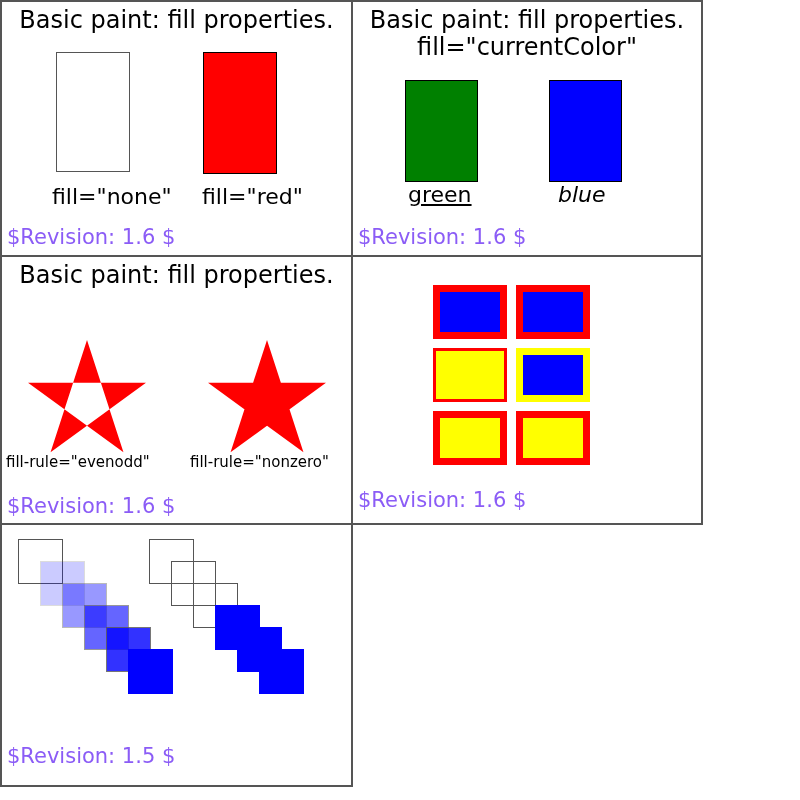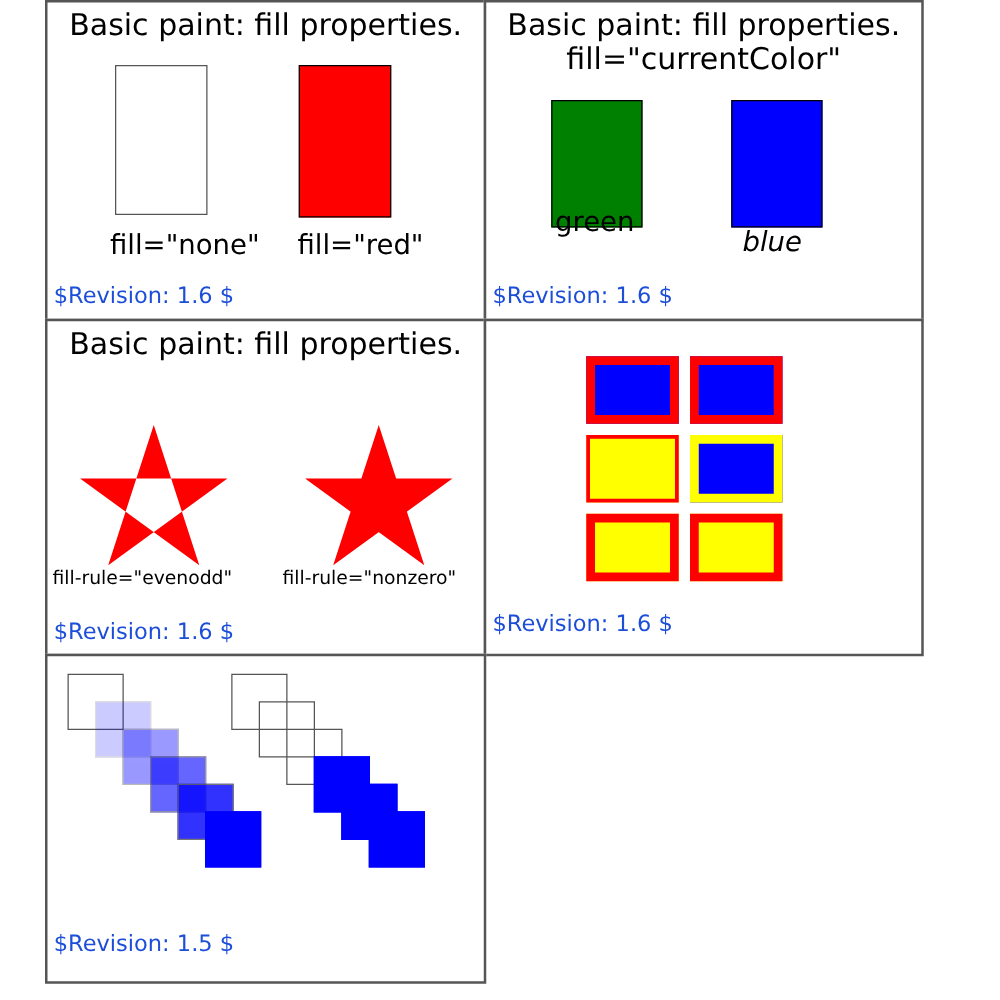--- a/index.html
+++ b/index.html
@@ -20,21 +20,20 @@
     top: 0;
     width: 800px;
     height: 800px;
   }
   .panel {
     position: absolute;
     background: #ffffff;
     border: 2px solid #555555;
     box-sizing: border-box;
     overflow: hidden;
-    margin-left: 36px;
   }
   .panel-a { left: 0px;   top: 0px;   width: 353px; height: 257px; }
   .panel-b { left: 351px; top: 0px;   width: 352px; height: 257px; }
   .panel-c { left: 0px;   top: 255px; width: 353px; height: 270px; }
   .panel-d { left: 351px; top: 255px; width: 352px; height: 270px; }
   .panel-e { left: 0px;   top: 523px; width: 353px; height: 264px; }
 
   .title {
     position: absolute;
     left: 0;
@@ -65,23 +64,23 @@
   }
   .caption-small {
     position: absolute;
     font-size: 15px;
     line-height: 20px;
     color: #000000;
     white-space: nowrap;
   }
   .revision {
     position: absolute;
-    font-size: 18px;
+    font-size: 21px;
     line-height: 26px;
-    color: #1d4ed8;
+    color: #8b5cf6;
     white-space: nowrap;
   }
   .rect {
     position: absolute;
     box-sizing: border-box;
   }
   svg { display: block; }
 </style>
 </head>
 <body>
@@ -100,21 +99,21 @@
     <div class="revision" style="left:5px; top:222px;">$Revision: 1.6 $</div>
   </div>
 
   <div class="panel panel-b">
     <div class="title" style="top:3px;">Basic paint: fill properties.</div>
     <div class="title-2" style="top:30px;">fill="currentColor"</div>
 
     <div class="rect" id="pb-r1" style="left: 52px; top: 78px; width: 73px; height: 102px; background: rgb(0, 128, 0); border: 1px solid rgb(0, 0, 0);"></div>
     <div class="rect" id="pb-r2" style="left: 196px; top: 78px; width: 73px; height: 102px; background: rgb(0, 0, 255); border: 1px solid rgb(0, 0, 0);"></div>
 
-    <div class="caption" id="pb-l1" style="left: 55px; top: 164px;">green</div>
+    <div class="caption" id="pb-l1" style="left: 55px; top: 180px; text-decoration: underline;">green</div>
     <div class="caption" id="pb-l2" style="left: 205px; top: 180px; font-style: italic;">blue</div>
 
     <div class="revision" style="left:5px; top:222px;">$Revision: 1.6 $</div>
   </div>
 
   <div class="panel panel-c">
     <div class="title" style="top:3px;">Basic paint: fill properties.</div>
 
     <svg id="pc-svg" width="349" height="210" viewBox="0 0 349 210" style="position:absolute; left:0; top:35px;">
       <polygon id="pc-star1" points="85.00,48.00 121.44,160.16 26.03,90.84 143.97,90.84 48.56,160.16" fill="#ff0000" fill-rule="evenodd"></polygon>

